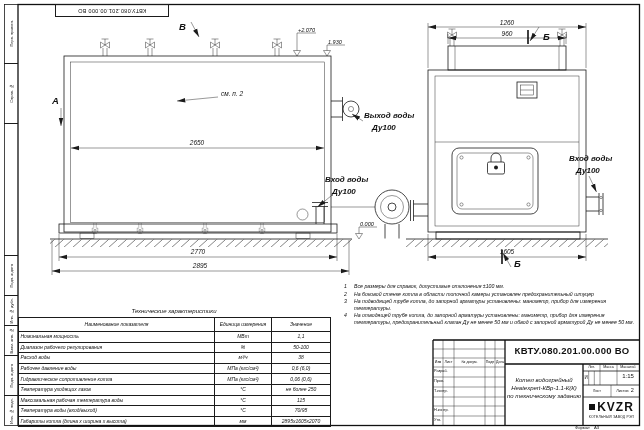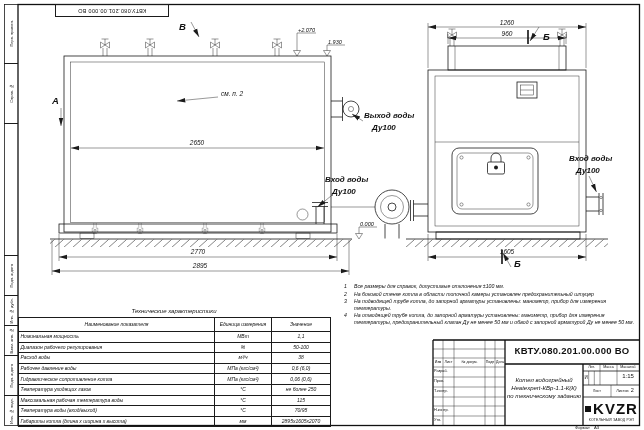--- a/index.html
+++ b/index.html
@@ -40,21 +40,21 @@
   table.spec td{height:9.6px;}
   td.c{text-align:center;}
   
   .t{position:absolute;color:#111;}
   .docnum{font-weight:bold;font-size:9.5px;letter-spacing:.3px;text-align:center;}
   .tb-name{font:italic 6px "Liberation Sans",sans-serif;text-align:center;line-height:8px;}
   .tb-h{font-size:3.6px;text-align:center;}
   .tb-l{font-size:3.8px;}
   .brand-row{display:flex;align-items:center;justify-content:center;gap:2px;}
   .brand-sq{width:6px;height:6px;background:#111;display:inline-block;}
-  .brand-name{font-weight:bold;font-size:15px;letter-spacing:1px;}
+  .brand-name{font-weight:bold;font-size:12px;letter-spacing:1px;}
   .brand-sub{font-size:3.4px;text-align:center;margin-top:1px;letter-spacing:.2px;}
   .fmt{position:absolute;left:575px;top:425px;font-size:4.2px;display:flex;gap:4px;}
 </style>
 </head>
 <body>
 
 <div class="page">
 
   <svg class="lines" width="644" height="430" viewBox="0 0 644 430">
     <defs>

